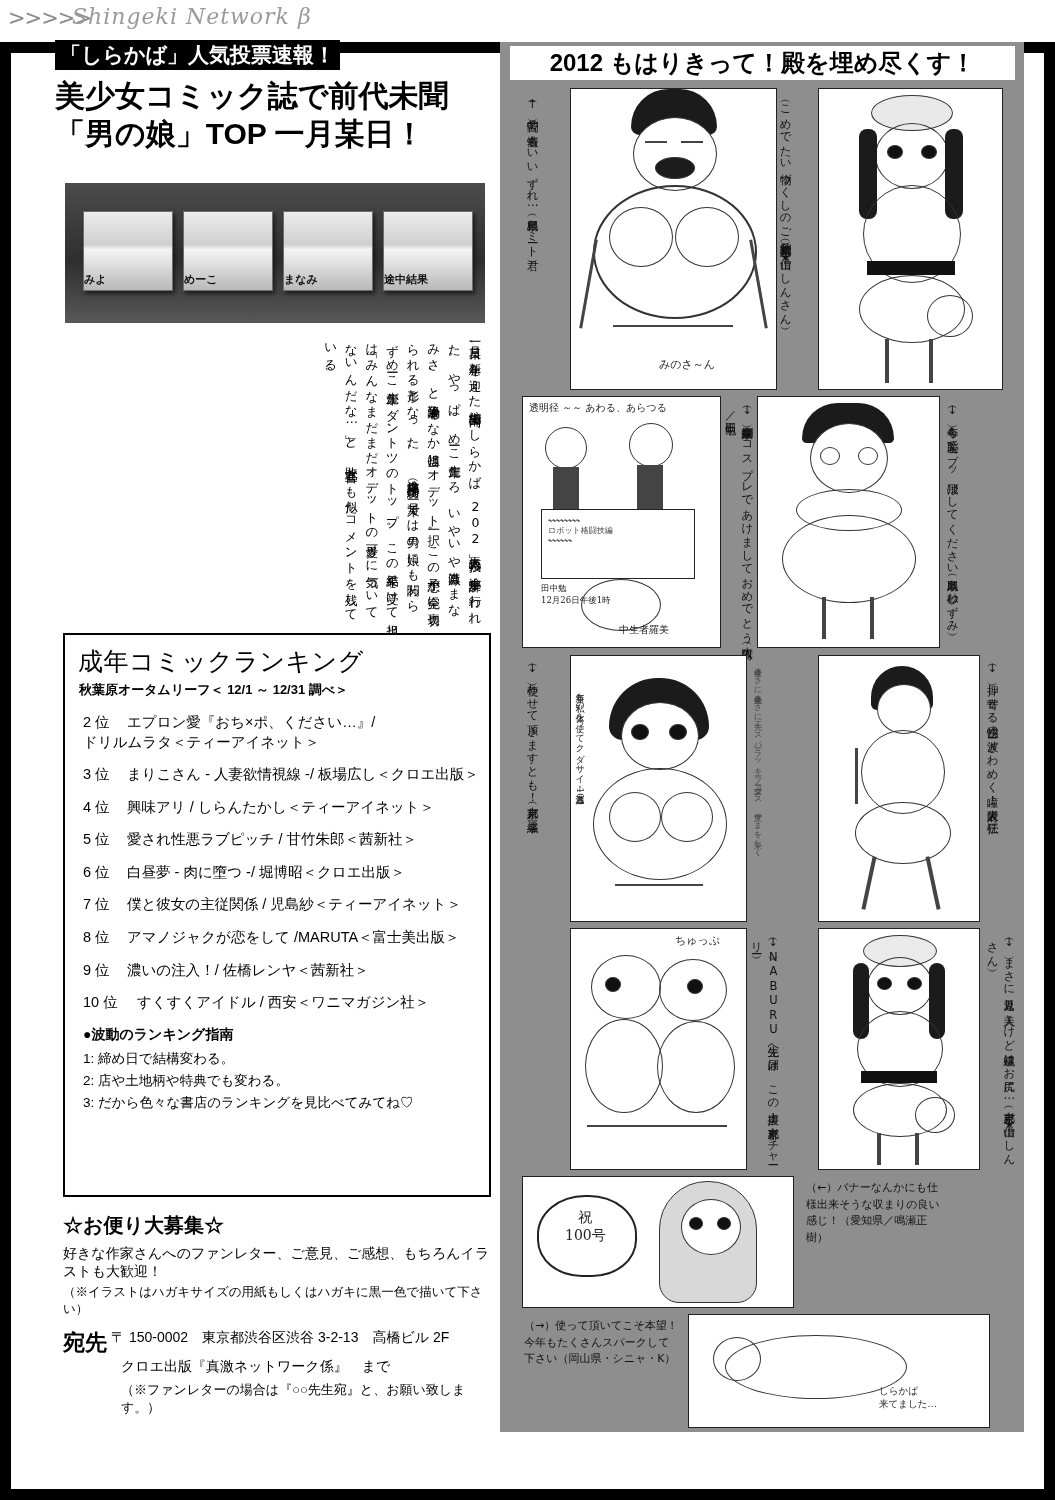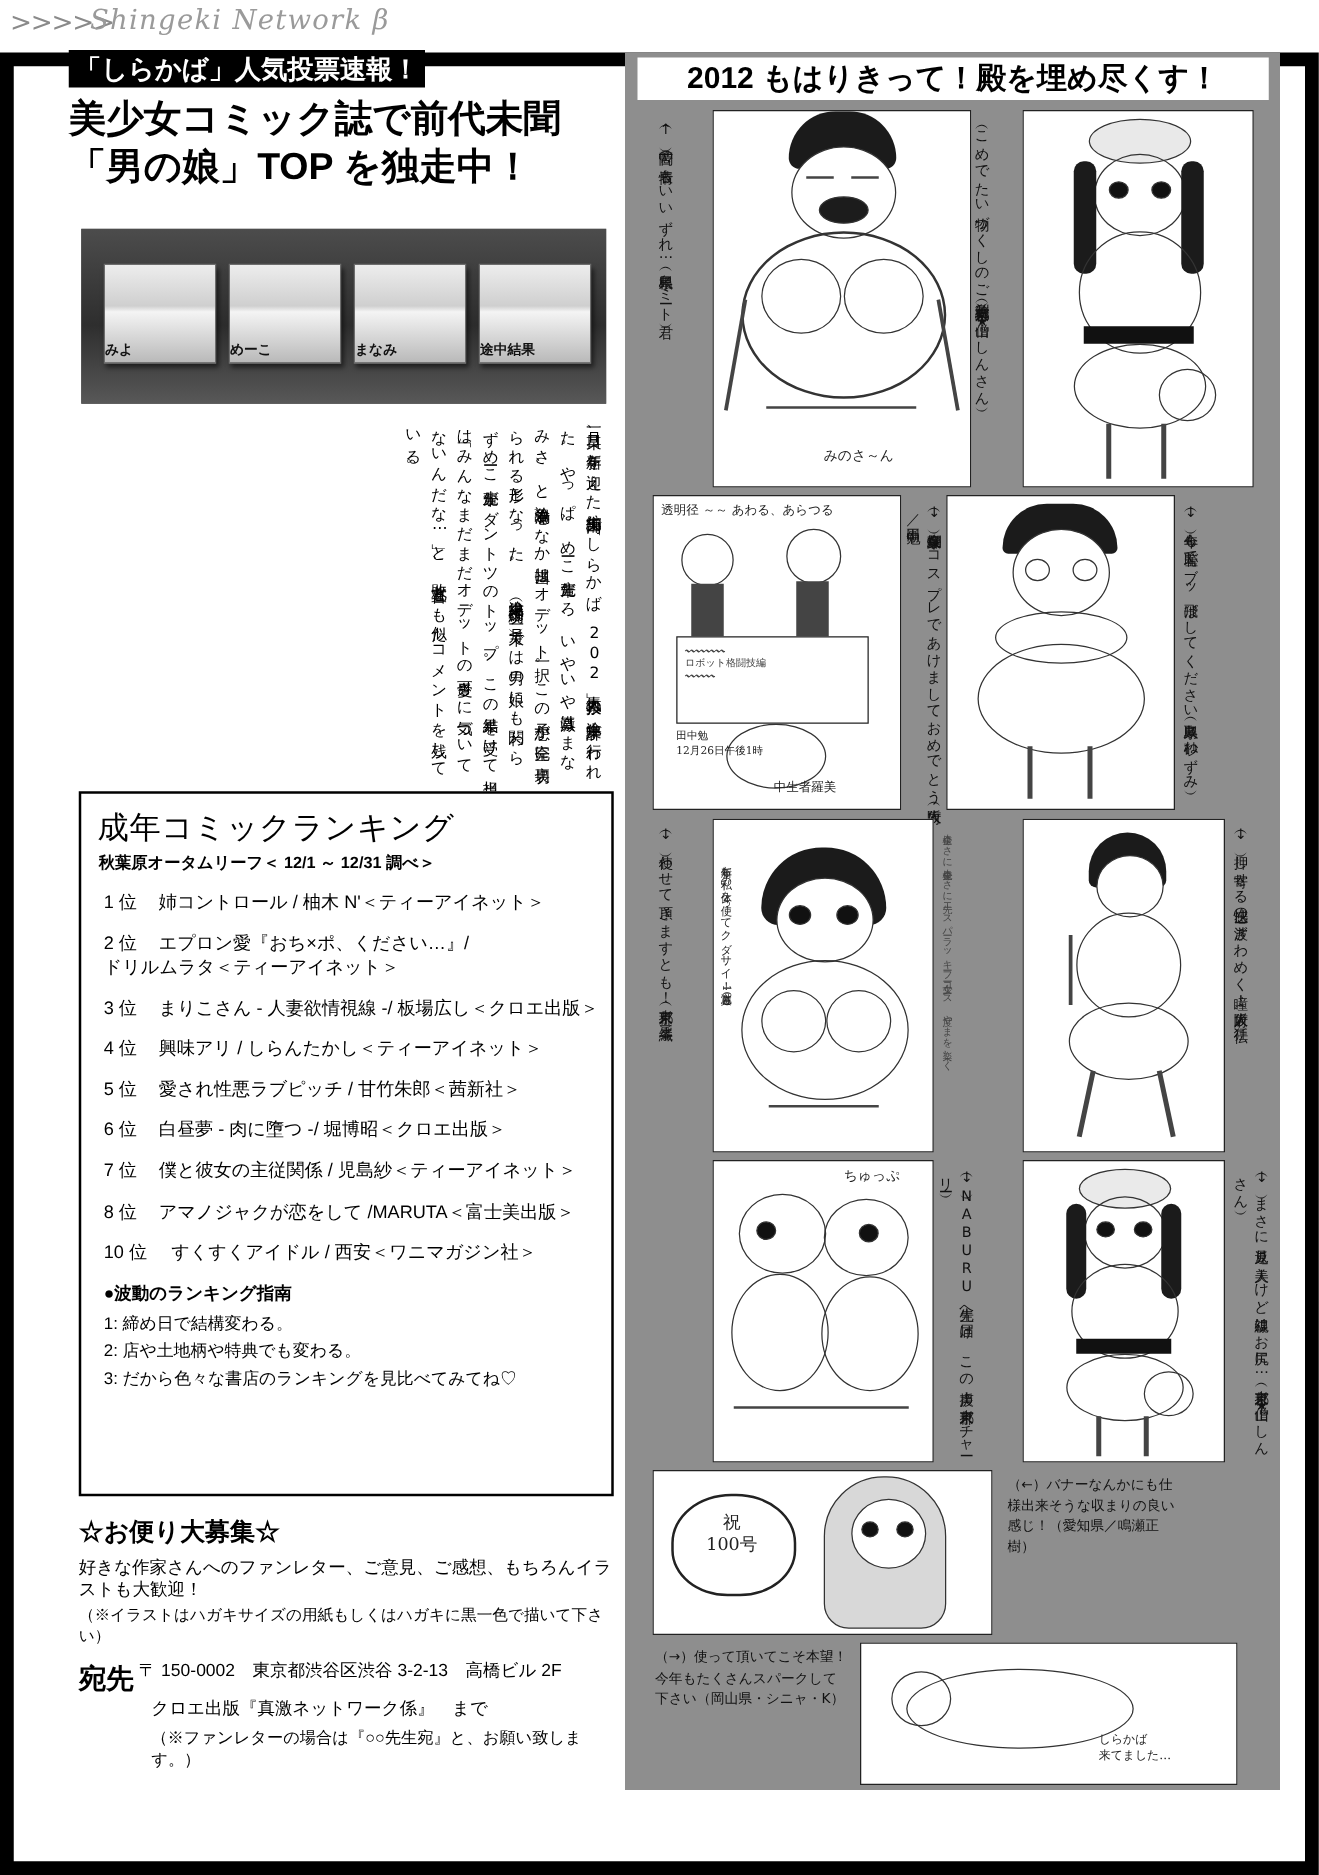--- a/index.html
+++ b/index.html
@@ -140,21 +140,21 @@
   <span class="chev">&gt;&gt;&gt;&gt;&gt;</span>
   <span class="ttl"><span>Shingeki Network</span> <span class="beta">β</span></span>
 </div>
 
 <div class="blackframe"></div>
 <div class="page"></div>
 
 <div class="leftcol">
   <div class="h1line"><span class="hl">「しらかば」人気投票速報！</span></div>
   <div class="h1big">美少女コミック誌で前代未聞</div>
-  <div class="h1big">「男の娘」TOP を独走中！</div>
+  <div class="h1big">「男の娘」TOP 一月某日！</div>
 </div>
 
 <div class="photo">
   <div class="table"></div>
   <div class="bundle b1">
       <span class="lbl">みよ</span>
     </div>
   <div class="bundle b2">
       <span class="lbl">めーこ</span>
     </div>
@@ -165,29 +165,29 @@
       <span class="lbl">途中結果</span>
     </div>
 </div>
 
 <div class="vtext">一月某日、新年を迎えた編集部内で「しらかば 202」人気投票の途中集計が行われた。やっぱ、めーこ先輩だろ、いやいや真激はまなみさ、と論争渦巻くなか担当はオデット一択。この予想が完全に裏切られる形となった。　途中結果（締切は一月末）では男の娘にも関わらずめーこ先輩がダントツのトップ。この結果を受けて担当は「みんなまだまだオデットの可愛さに気づいてないんだな…」と、敗北宣言とも似たコメントを残している。</div>
 
 <div class="rankbox">
   <div class="rankttl">成年コミックランキング</div>
   <div class="ranksub">秋葉原オータムリーフ＜ 12/1 ～ 12/31 調べ＞</div>
   <ul class="ranklist">
-    <li><span class="rk">1 位</span><span>姉コントロール / 柚木 N'＜ティーアイネット＞</span></li>
     <li><span class="rk">2 位</span><span style="white-space:pre-line">エプロン愛『おち×ポ、ください…』/
 ドリルムラタ＜ティーアイネット＞</span></li>
     <li><span class="rk">3 位</span><span>まりこさん - 人妻欲情視線 -/ 板場広し＜クロエ出版＞</span></li>
     <li><span class="rk">4 位</span><span>興味アリ / しらんたかし＜ティーアイネット＞</span></li>
     <li><span class="rk">5 位</span><span>愛され性悪ラブピッチ / 甘竹朱郎＜茜新社＞</span></li>
     <li><span class="rk">6 位</span><span>白昼夢 - 肉に墮つ -/ 堀博昭＜クロエ出版＞</span></li>
     <li><span class="rk">7 位</span><span>僕と彼女の主従関係 / 児島紗＜ティーアイネット＞</span></li>
     <li><span class="rk">8 位</span><span>アマノジャクが恋をして /MARUTA＜富士美出版＞</span></li>
+    <li><span class="rk">9 位</span><span>濃いの注入！/ 佐橋レンヤ＜茜新社＞</span></li>
     <li><span class="rk2">10 位</span><span>すくすくアイドル / 西安＜ワニマガジン社＞</span></li>
   </ul>
   <div class="note-h">●波動のランキング指南</div>
   <div class="note">1: 締め日で結構変わる。</div>
   <div class="note">2: 店や土地柄や特典でも変わる。</div>
   <div class="note">3: だから色々な書店のランキングを見比べてみてね♡</div>
 </div>
 
 <div class="letters">
   <div class="lt-h">☆お便り大募集☆</div>

